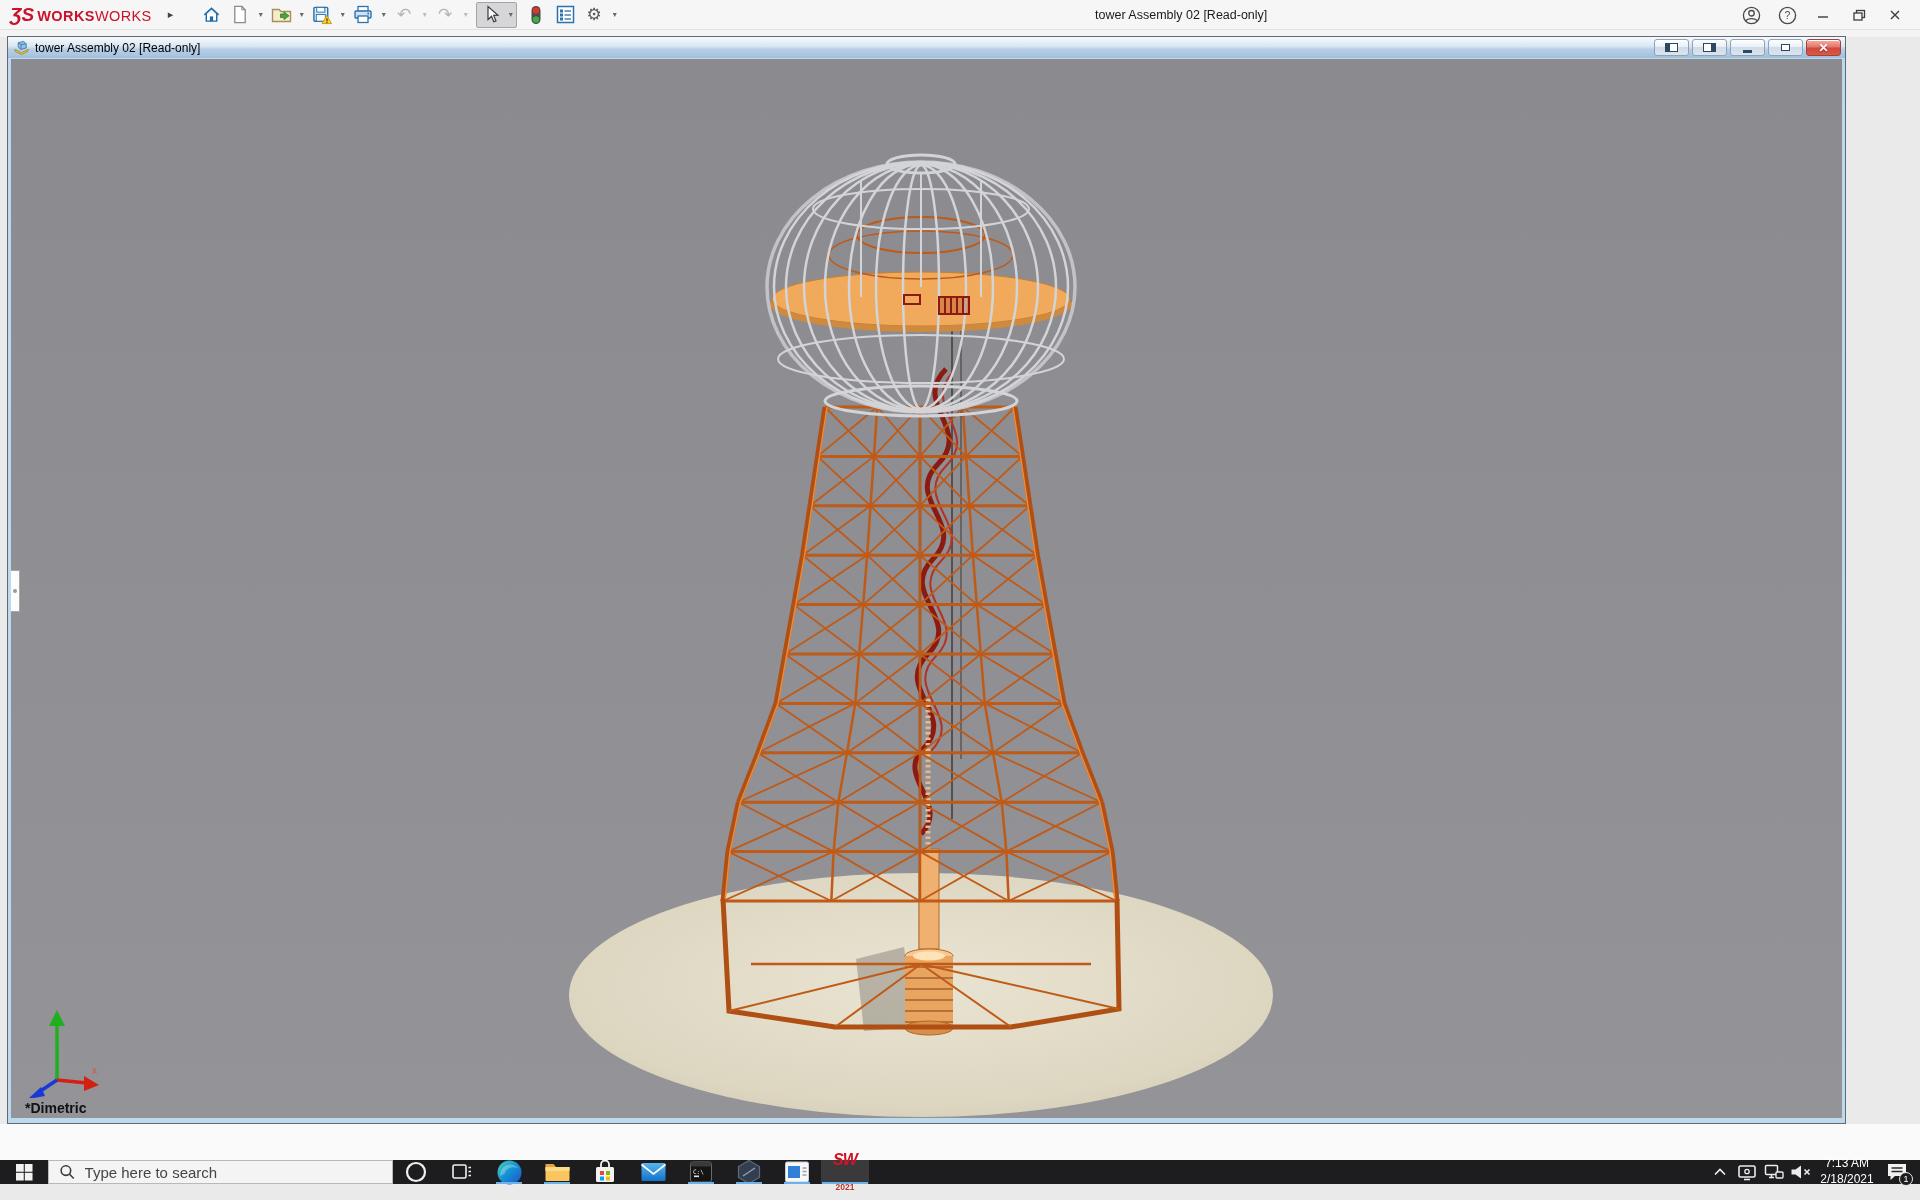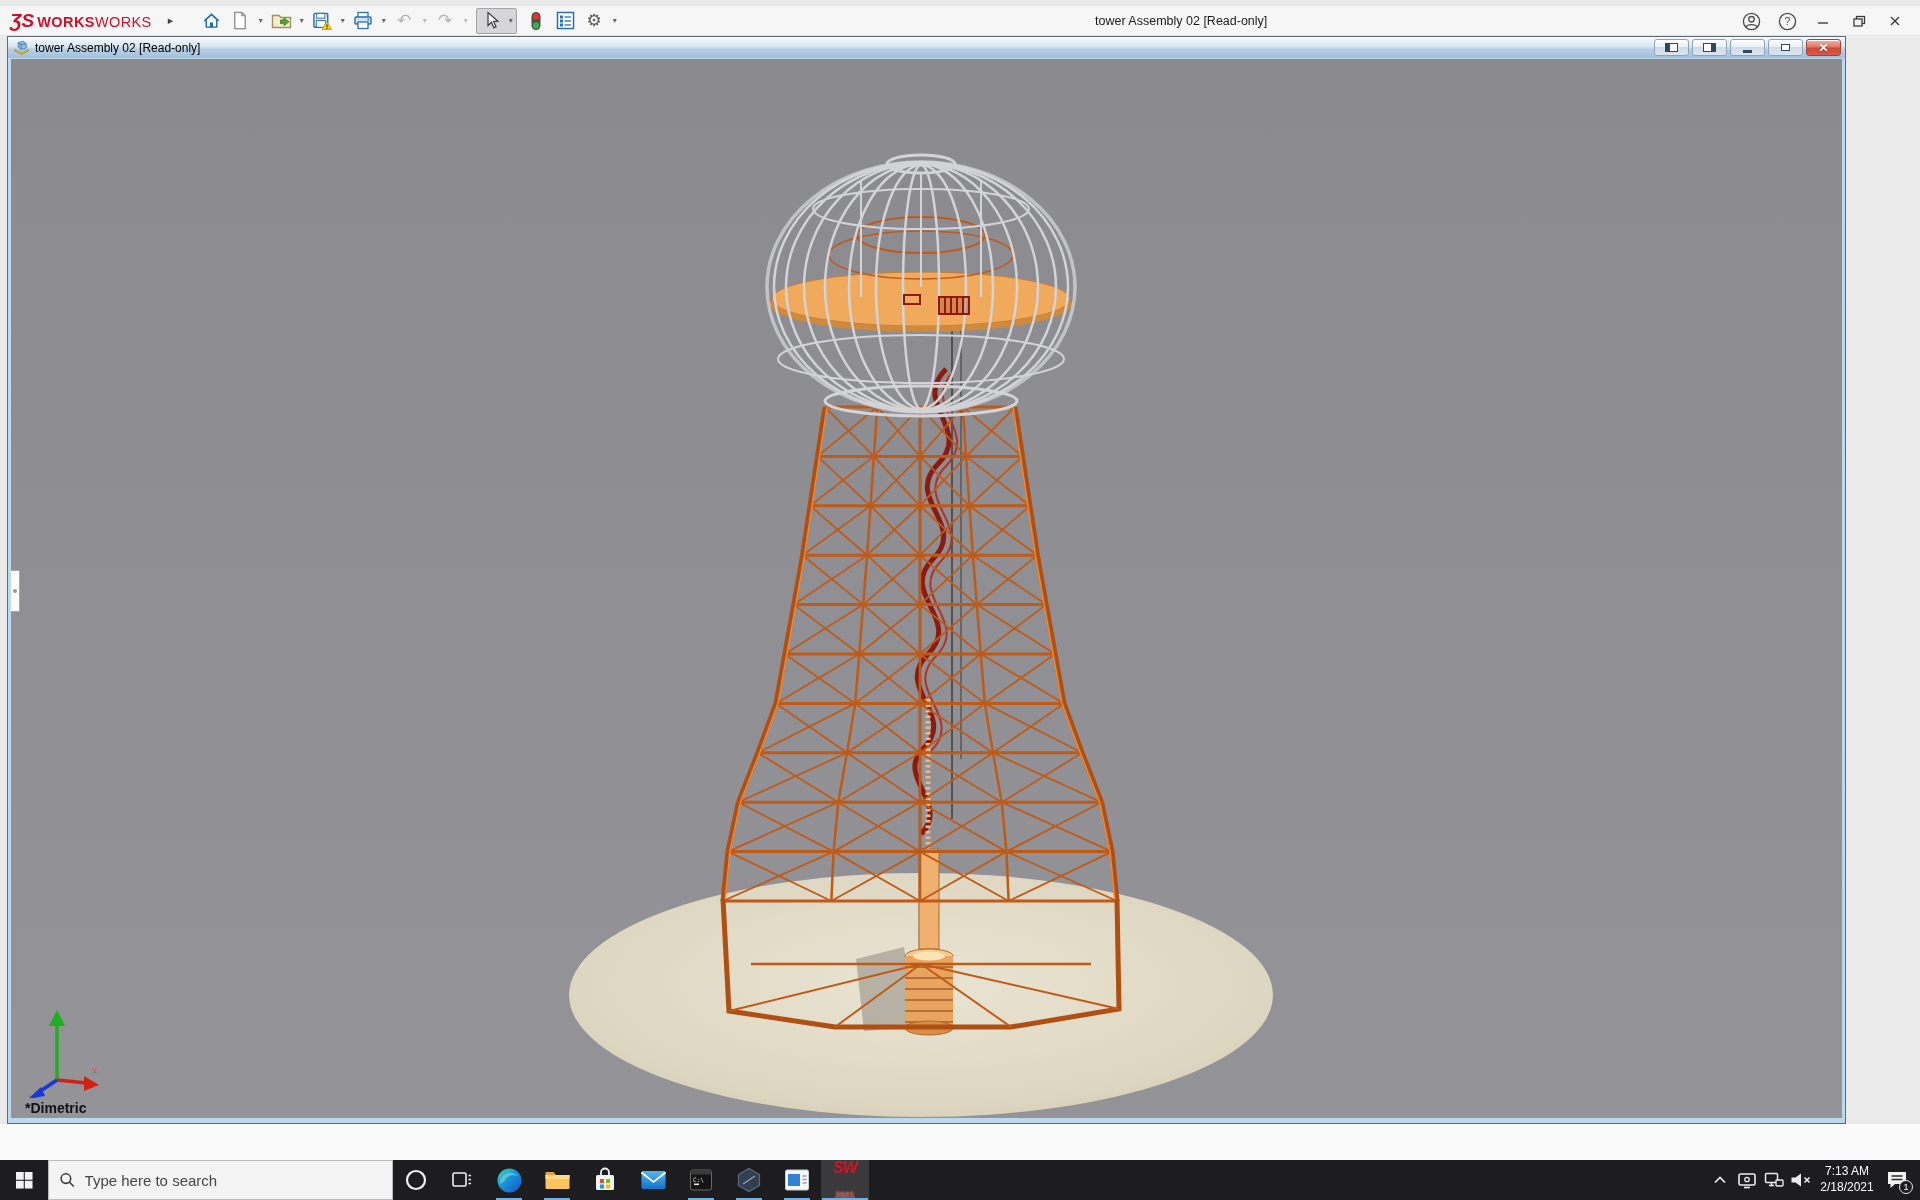--- a/index.html
+++ b/index.html
@@ -1,21 +1,21 @@
 <!DOCTYPE html>
 <html><head>
 <meta charset="utf-8">
 <style>
   *{margin:0;padding:0;box-sizing:border-box}
   html,body{width:1920px;height:1200px}
   body{position:relative;overflow:hidden;background:#eaeaeb;font-family:"Liberation Sans",sans-serif}
   button{font-family:inherit;background:none;border:none;padding:0;cursor:default}
 
   
-  .titlebar{position:absolute;top:6px;left:0;width:1920px;height:30px;background:#f6f6f7;border-bottom:1px solid #e2e2e3;display:flex;align-items:center;z-index:5}
+  .titlebar{position:absolute;top:0;left:0;width:1920px;height:30px;background:#f6f6f7;border-bottom:1px solid #e2e2e3;display:flex;align-items:center;z-index:5}
   .logo{display:flex;align-items:baseline;margin-left:10px;color:#c9122c;white-space:nowrap}
   .logo .ds{font-size:19px;font-weight:700;font-style:italic;margin-right:3px}
   .logo .solid{font-size:14.5px;font-weight:800;letter-spacing:.4px}
   .logo .works{font-size:14.5px;font-weight:400;letter-spacing:.4px}
   .flyout{margin-left:16px;color:#444;font-size:11px}
   .tb{display:flex;align-items:center;margin-left:24px;gap:1px}
   .tbtn{width:28px;height:26px;display:flex;align-items:center;justify-content:center}
   .caret{font-size:8px;color:#666;width:11px;text-align:center}
   .caret.dis{color:#bcbcbe}
   .uglyph{font-size:17px;color:#b3b3b5;line-height:1}
@@ -45,21 +45,21 @@
   .viewport{position:absolute;left:3px;top:22px;width:1831px;height:1059px;background:linear-gradient(#8a8a8f,#939398);overflow:hidden}
   #scene{position:absolute;left:0;top:0;width:100%;height:100%}
   .collapse-tab{position:absolute;left:0;top:511px;width:9px;height:42px;background:#fcfcfc;border:1px solid #a8a8a8;border-left:none;display:flex;align-items:center;justify-content:center}
   .collapse-tab .dot{width:4px;height:4px;border-radius:50%;background:#9a9a9a}
   .triad{position:absolute;left:12px;bottom:20px}
   .view-label{position:absolute;left:14px;bottom:2px;font-size:14px;font-weight:700;color:#111}
 
   .bottom-strip{position:absolute;left:0;top:1124px;width:1920px;height:36px;background:#fafafb}
 
   
-  .taskbar{position:absolute;left:0;top:1160px;width:1920px;height:40px;background:#1d1d20;display:flex;align-items:stretch;z-index:10}
+  .taskbar{position:absolute;left:0;top:1160px;width:1920px;height:24px;background:#1d1d20;display:flex;align-items:stretch;z-index:10}
   .start{width:48px;display:flex;align-items:center;justify-content:center}
   .search{width:345px;background:#f4f4f4;border:1px solid #b9b9b9;display:flex;align-items:center;padding:0 10px;gap:9px}
   .search input{border:0;outline:0;background:transparent;font-size:15px;color:#222;width:100%}
   .search input::placeholder{color:#454545;opacity:1}
   .tk{width:46px;display:flex;align-items:center;justify-content:center}
   .apps{display:flex}
   .slot{width:48px;position:relative;display:flex;align-items:center;justify-content:center}
   .slot.running::after{content:"";position:absolute;bottom:0;left:50%;transform:translateX(-50%);width:26px;height:2.5px;background:#6cb2e8}
   .slot.active{background:rgba(255,255,255,.13)}
   .slot.active::after{width:46px}

